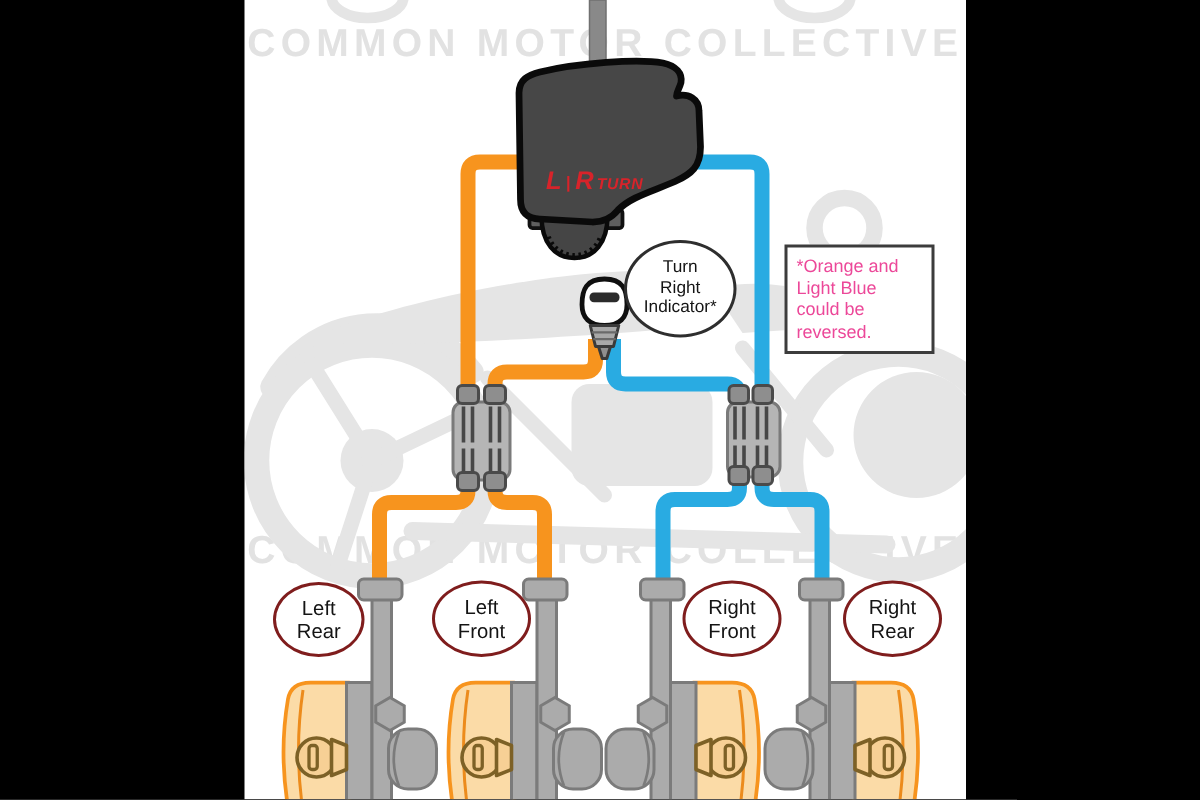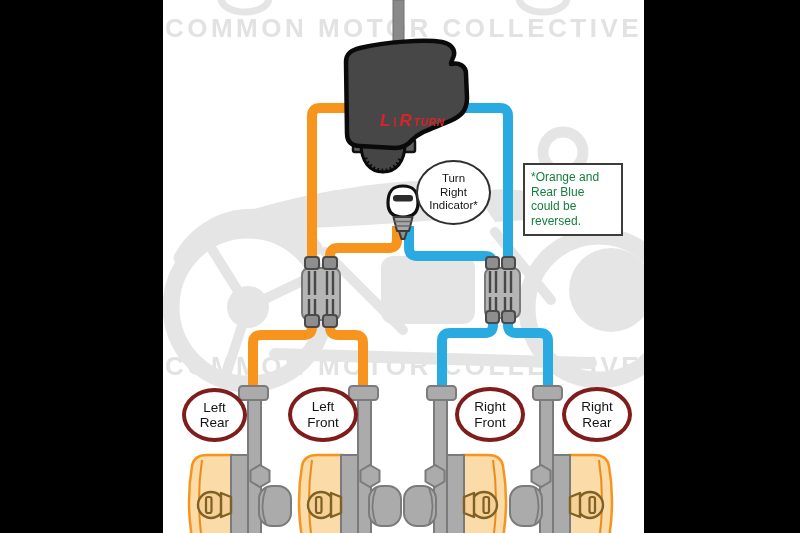--- a/index.html
+++ b/index.html
@@ -13,29 +13,29 @@
              font-weight:bold;font-size:26px;letter-spacing:3.5px;color:#E2E2E2;z-index:1;}
   #watermark-top{top:13px;}
   #watermark-middle{top:351px;}
   #diagram-svg{position:absolute;left:0;top:0;z-index:2;}
   .overlay{position:absolute;z-index:3;}
   .callout{background:#fff;display:flex;flex-direction:column;align-items:center;
            justify-content:center;text-align:center;color:#141414;border-radius:50%;}
   .callout span{white-space:nowrap;}
   #indicator-callout{left:253px;top:160px;width:71px;height:61px;border:2px solid #2e2e2e;
                      font-size:11.5px;line-height:1.18;}
-  .lamp-label{border:4px solid #7f1d1d;font-size:13.5px;line-height:1.12;}
+  .lamp-label{border:2px solid #7f1d1d;font-size:13.5px;line-height:1.12;}
   #label-left-rear{left:19px;top:388px;width:57px;height:46px;}
   #label-left-front{left:125px;top:387px;width:62px;height:47px;}
   #label-right-front{left:292px;top:387px;width:62px;height:47px;}
   #label-right-rear{left:399px;top:387px;width:62px;height:47px;}
   #note-box{left:360px;top:163px;width:100px;background:#fff;border:2px solid #3c3c3c;
-            padding:5px 6px;font-size:12px;line-height:1.22;color:#15803d;box-sizing:border-box;}
+            padding:5px 6px;font-size:12px;line-height:1.22;color:#ec4899;box-sizing:border-box;}
   #note-box div{white-space:nowrap;}
-  #switch-label{left:201px;top:111px;width:100px;color:#D8232A;white-space:nowrap;margin-left:16px;}
+  #switch-label{left:201px;top:111px;width:100px;color:#D8232A;white-space:nowrap;}
   #switch-label .big{font-size:17px;font-weight:bold;font-style:italic;}
   #switch-label .sep{font-size:11px;font-weight:bold;padding:0 3px;position:relative;top:-1px;}
   #switch-label .small{font-size:10.5px;font-weight:bold;font-style:italic;margin-left:2px;letter-spacing:.5px;}
 </style>
 </head>
 <body>
 
 <div id="stage">
   <div class="letterbox" id="letterbox-left"></div>
   <div class="letterbox" id="letterbox-right"></div>
@@ -142,21 +142,21 @@
     </div>
 
     <div class="overlay callout" id="indicator-callout">
       <span>Turn</span>
       <span>Right</span>
       <span>Indicator*</span>
     </div>
 
     <div class="overlay" id="note-box">
       <div>*Orange and</div>
-      <div>Rear Blue</div>
+      <div>Light Blue</div>
       <div>could be</div>
       <div>reversed.</div>
     </div>
 
     <div class="overlay callout lamp-label" id="label-left-rear">
       <span>Left</span>
       <span>Rear</span>
     </div>
     <div class="overlay callout lamp-label" id="label-left-front">
       <span>Left</span>

